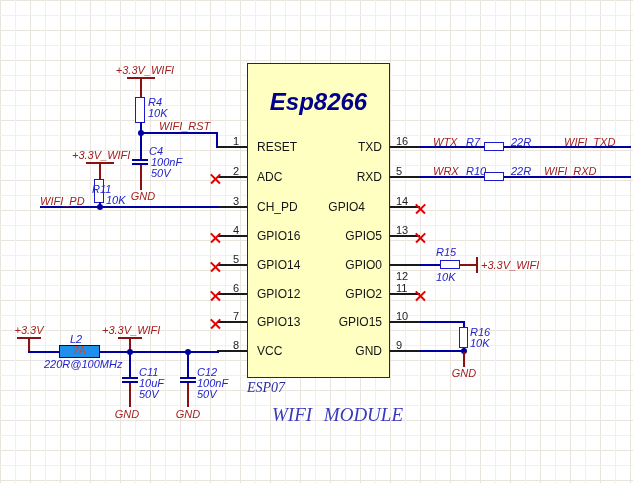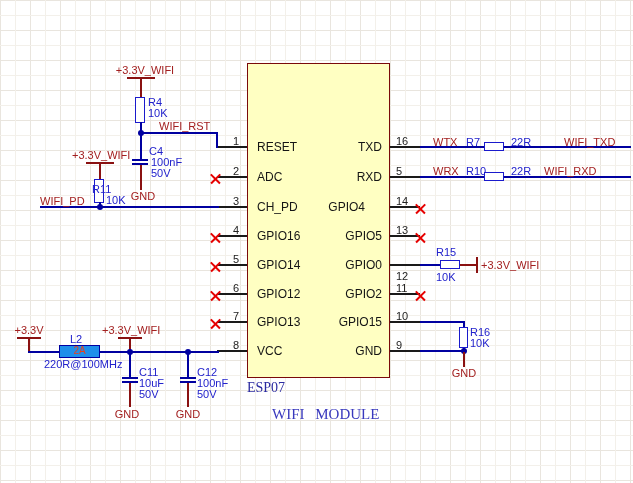--- a/index.html
+++ b/index.html
@@ -14,21 +14,21 @@
     background-size:30px 30px,30px 30px,30px 30px,30px 30px;
     background-position:0 15px,15px 0,0 0,0 0;
     font-family:"Liberation Sans",sans-serif;
   }
   .wire{position:absolute;background:#0000A0;}
   .pinline{position:absolute;background:#1a1a1a;}
   .pwrline{position:absolute;background:#8A1111;}
   .hw{height:2px;}
   .vw{width:2px;}
   .res{position:absolute;background:#ffffff;border:1.5px solid #1A1ACC;box-sizing:border-box;}
-  .lbl{position:absolute;font-size:11px;line-height:13px;white-space:pre;}
+  .lbl{position:absolute;font-size:11px;line-height:13px;white-space:pre;font-style:italic;}
   .blue{color:#2222CC;}
   .net{color:#A32020;}
   .pwr{color:#A32020;}
   .ctr{text-align:center;}
   .rt{text-align:right;}
   .pinname{position:absolute;font-size:12px;line-height:14px;color:#151515;white-space:pre;}
   .pinnum{position:absolute;font-size:11px;line-height:12px;color:#222;}
   .nc{position:absolute;width:11px;height:11px;}
   .nc::before,.nc::after{content:"";position:absolute;left:-1px;top:5px;width:13px;height:1.6px;background:#E60000;}
   .nc::before{transform:rotate(45deg);}
@@ -41,20 +41,21 @@
   .serif{font-family:"Liberation Serif",serif;}
   .ind{position:absolute;left:59px;top:345px;width:41px;height:13px;background:#1E8FEA;border:1.5px solid #0000A0;box-sizing:border-box;
     text-align:center;font-size:10px;line-height:10px;color:#E8401C;}
 </style>
 </head>
 <body>
 
 <div id="canvas">
 
   <div class="ic"></div>
+  <div class="ictitle">Esp8266</div>
 
   <div class="pinline" style="left:217px;top:146px;width:30px;height:1.5px"></div>
   <div class="pinline" style="left:217px;top:176px;width:30px;height:1.5px"></div>
   <div class="pinline" style="left:217px;top:206px;width:30px;height:1.5px"></div>
   <div class="pinline" style="left:217px;top:235px;width:30px;height:1.5px"></div>
   <div class="pinline" style="left:217px;top:264px;width:30px;height:1.5px"></div>
   <div class="pinline" style="left:217px;top:293px;width:30px;height:1.5px"></div>
   <div class="pinline" style="left:217px;top:321px;width:30px;height:1.5px"></div>
   <div class="pinline" style="left:217px;top:350px;width:30px;height:1.5px"></div>
 
@@ -200,15 +201,15 @@
   <div class="wire vw" style="left:463px;top:321px;height:31px"></div>
   <div class="res" style="left:459px;top:327px;width:9px;height:21px"></div>
   <div class="lbl blue" style="left:470px;top:326px">R16</div>
   <div class="lbl blue" style="left:470px;top:337px">10K</div>
   <div class="wire hw" style="left:420px;top:350px;width:45px"></div>
   <div class="dot" style="left:461px;top:348px"></div>
   <div class="pwrline vw" style="left:463px;top:352px;height:15px"></div>
   <div class="lbl pwr ctr" style="left:443px;top:367px;width:42px">GND</div>
 
   <div class="lbl serif" style="left:247px;top:381px;font-size:14px;color:#2B2BA0">ESP07</div>
-  <div class="lbl serif" style="left:272px;top:408px;font-size:15px;color:#3939BD;word-spacing:7px">WIFI MODULE</div>
+  <div class="lbl serif" style="left:272px;top:408px;font-size:19px;color:#3939BD;word-spacing:7px">WIFI MODULE</div>
 
 </div>
 
 </body></html>

